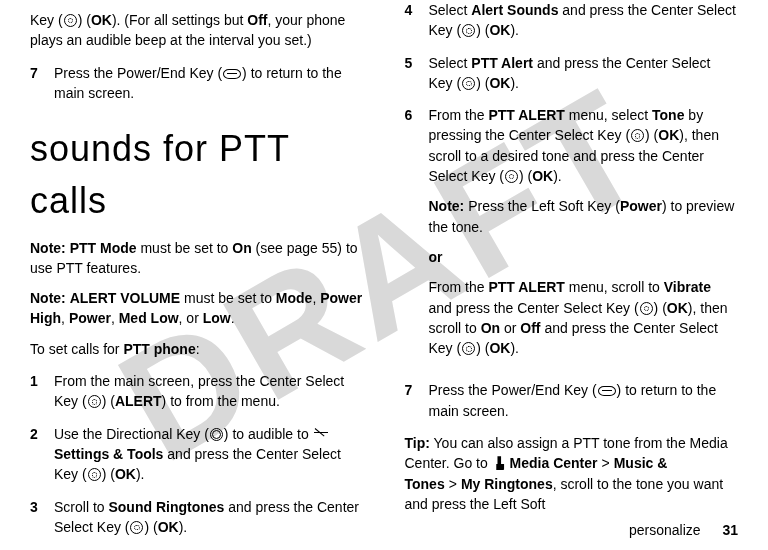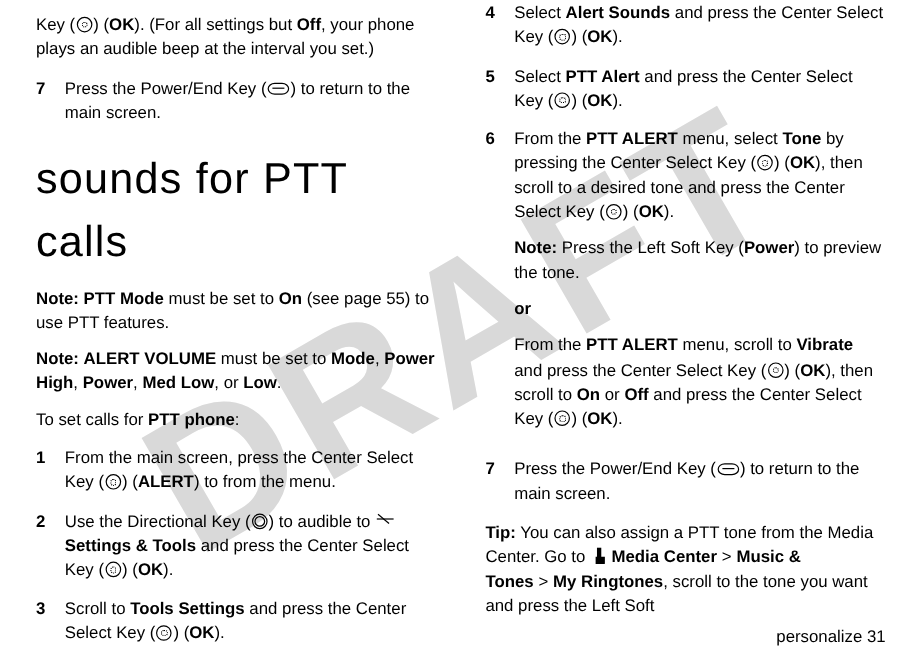--- a/index.html
+++ b/index.html
@@ -20,21 +20,21 @@
   .icon.dir{border-radius:50%;}
   .icon.dir::before{content:"";position:absolute;left:1px;top:1px;right:1px;bottom:1px;border:1px solid #000;border-radius:50%;}
   .icon.end{border-radius:6px/5px;height:10px;width:18px;vertical-align:-1px;}
   .icon.end::after{content:"";position:absolute;left:3px;right:3px;top:3px;border-top:1.3px solid #000;}
   .icon.settings{border:none;width:14px;height:13px;position:relative;}
   .icon.settings::before{content:"";position:absolute;left:0;top:4px;width:14px;border-top:1.5px solid #000;}
   .icon.settings::after{content:"";position:absolute;left:1px;top:0px;width:12px;border-top:1.5px solid #000;transform:rotate(40deg);transform-origin:left; }
   .icon.media{border:none;width:12px;height:14px;}
   .icon.media::before{content:"";position:absolute;left:0;right:0;top:0;bottom:0;background:linear-gradient(#000,#000);clip-path:polygon(40% 0,70% 0,70% 55%,95% 55%,95% 100%,30% 100%,30% 55%,40% 55%);border-radius:2px;}
   .footer{position:absolute;bottom:12px;right:30px;font-size:14px;}
-  .footer .pg{font-weight:normal;}
+  .footer .pg{font-weight:bold;margin-left:18px;}
   .gt{margin:0 4px;}
 </style>
 </head>
 <body>
 
 <div class="page">
   <div class="watermark">
       <span>DRAFT</span>
     </div>
 
@@ -78,21 +78,21 @@
       <div class="step">
         <div class="num">2</div>
         <div class="body">
           <span>Use the Directional Key (</span><span class="icon dir"></span><span>) to audible to </span><span class="icon settings"></span><span class="condensed"> Settings &amp; Tools</span><span> and press the Center Select Key (</span><span class="icon center"></span><span>) (</span><span class="condensed">OK</span><span>).</span>
         </div>
       </div>
 
       <div class="step">
         <div class="num">3</div>
         <div class="body">
-          <span>Scroll to </span><span class="condensed">Tools Settings</span><span> and press the Center Select Key (</span><span class="icon center"></span><span>) (</span><span class="condensed">OK</span><span>).</span>
+          <span>Scroll to </span><span class="condensed">Sound Ringtones</span><span> and press the Center Select Key (</span><span class="icon center"></span><span>) (</span><span class="condensed">OK</span><span>).</span>
         </div>
       </div>
     </div>
 
     <div class="col">
 
       <div class="step" style="margin-top:0;">
         <div class="num">4</div>
         <div class="body">
           <span>Select </span><span class="condensed">Alert Sounds</span><span> and press the Center Select Key (</span><span class="icon center"></span><span>) (</span><span class="condensed">OK</span><span>).</span>

